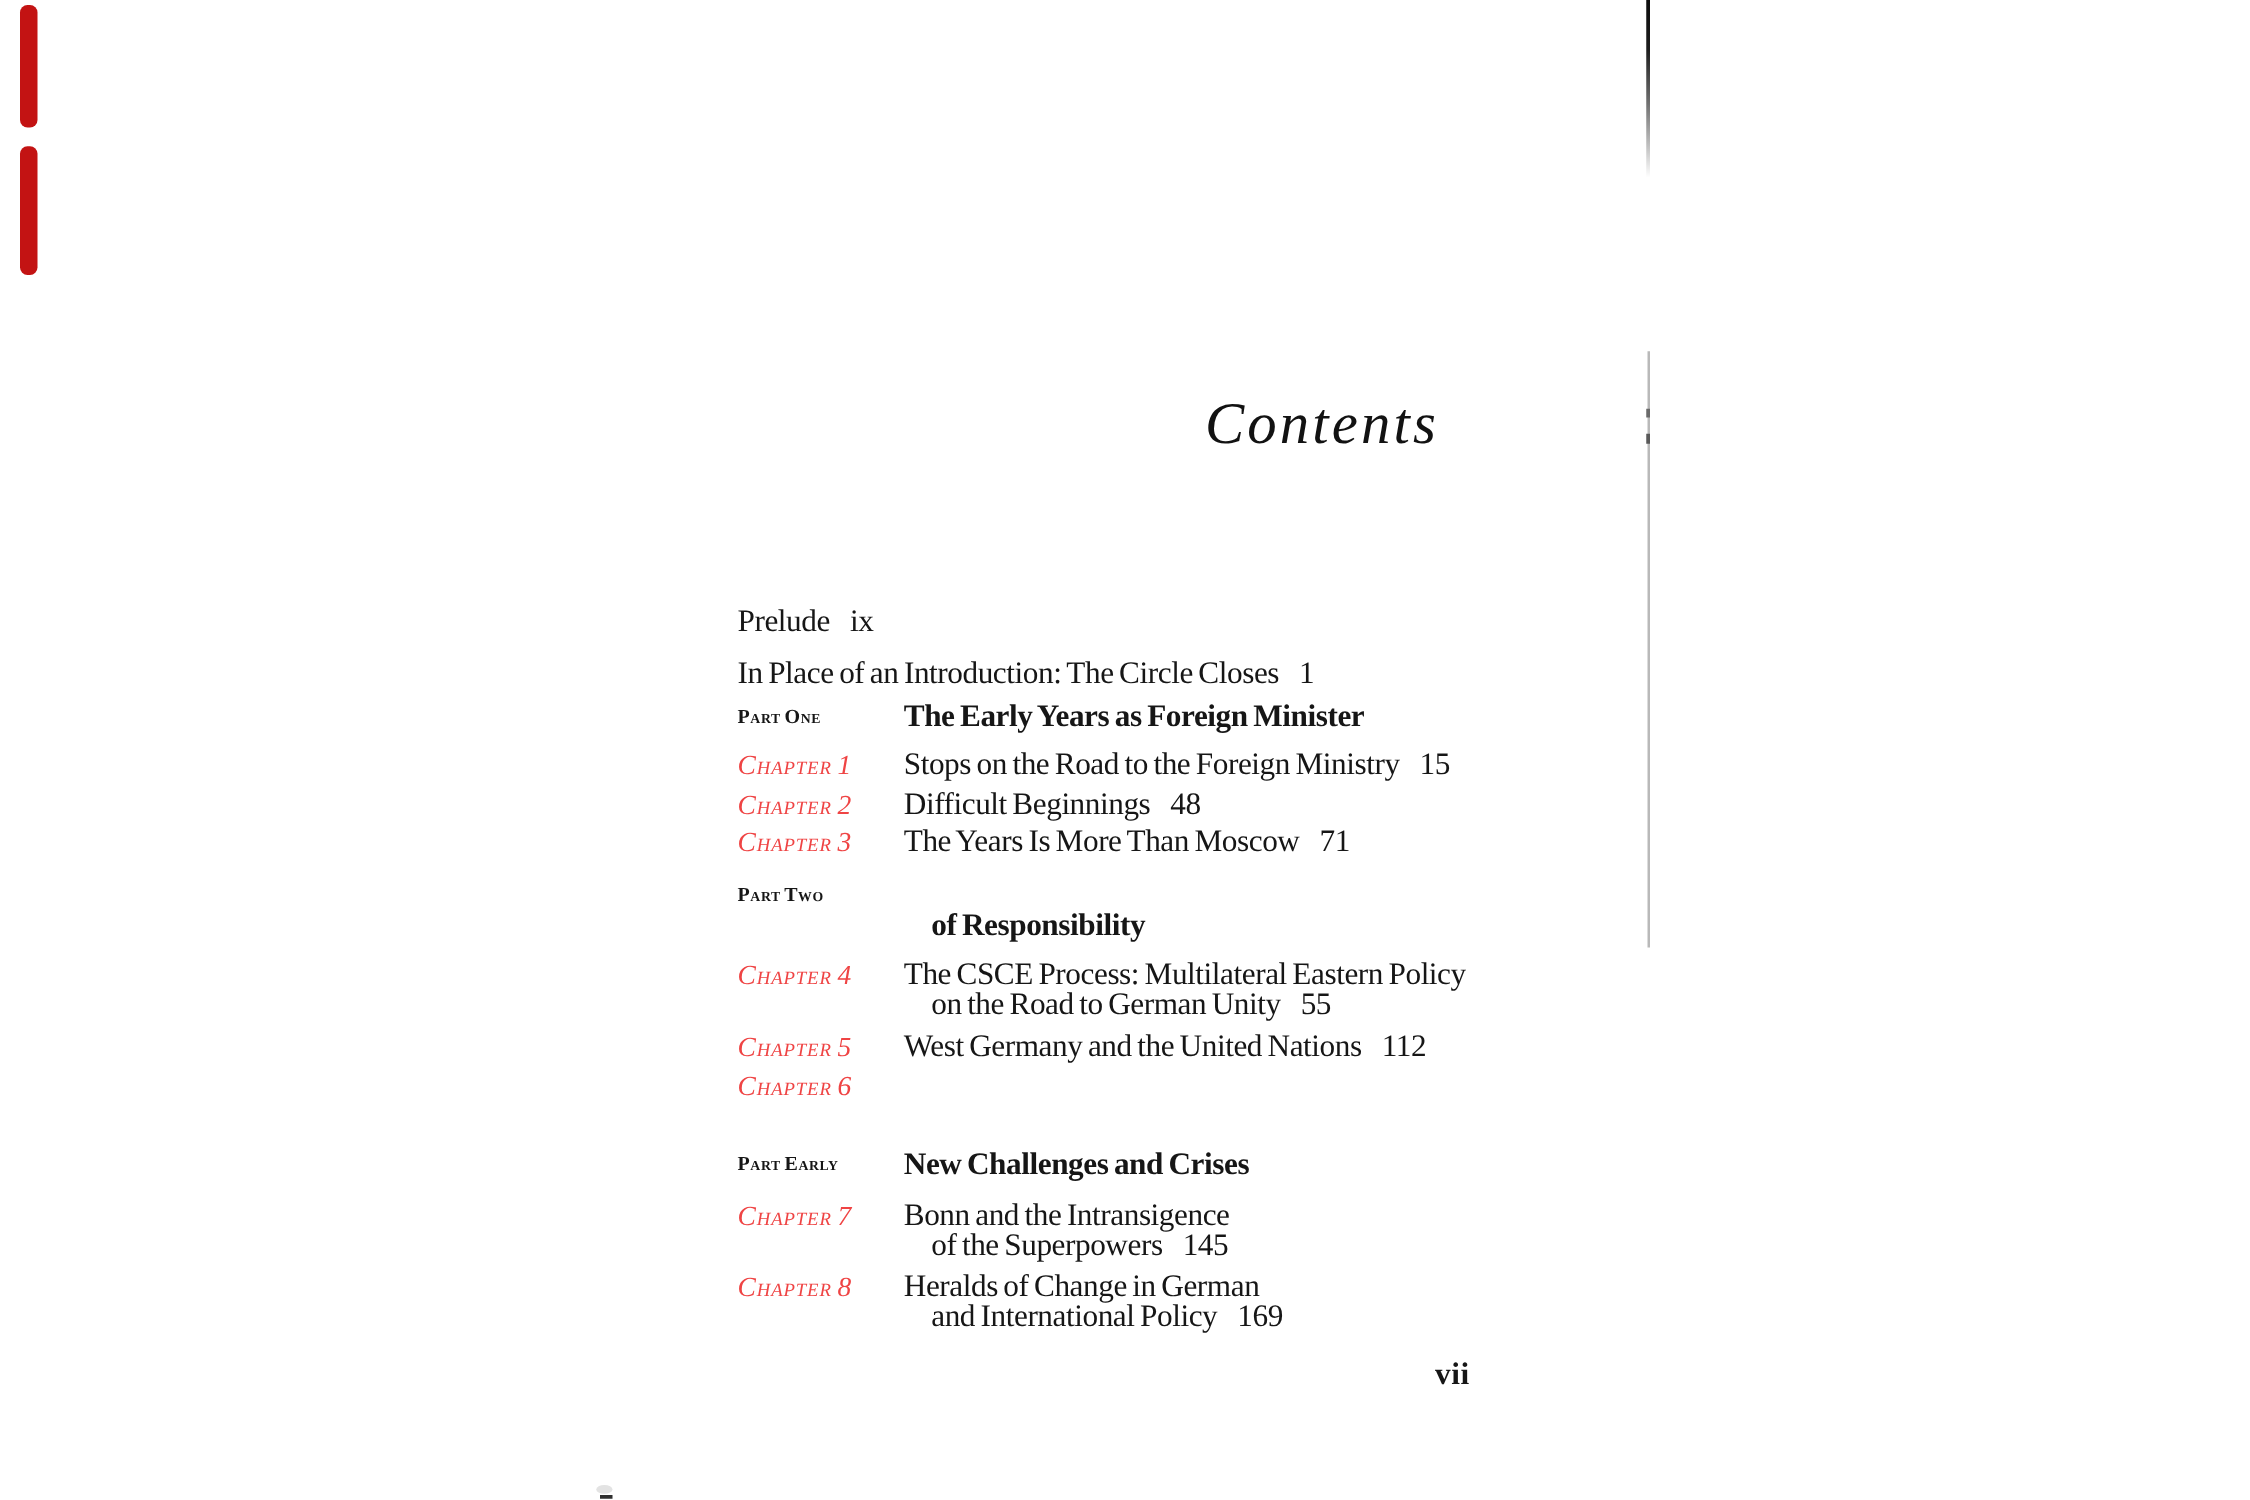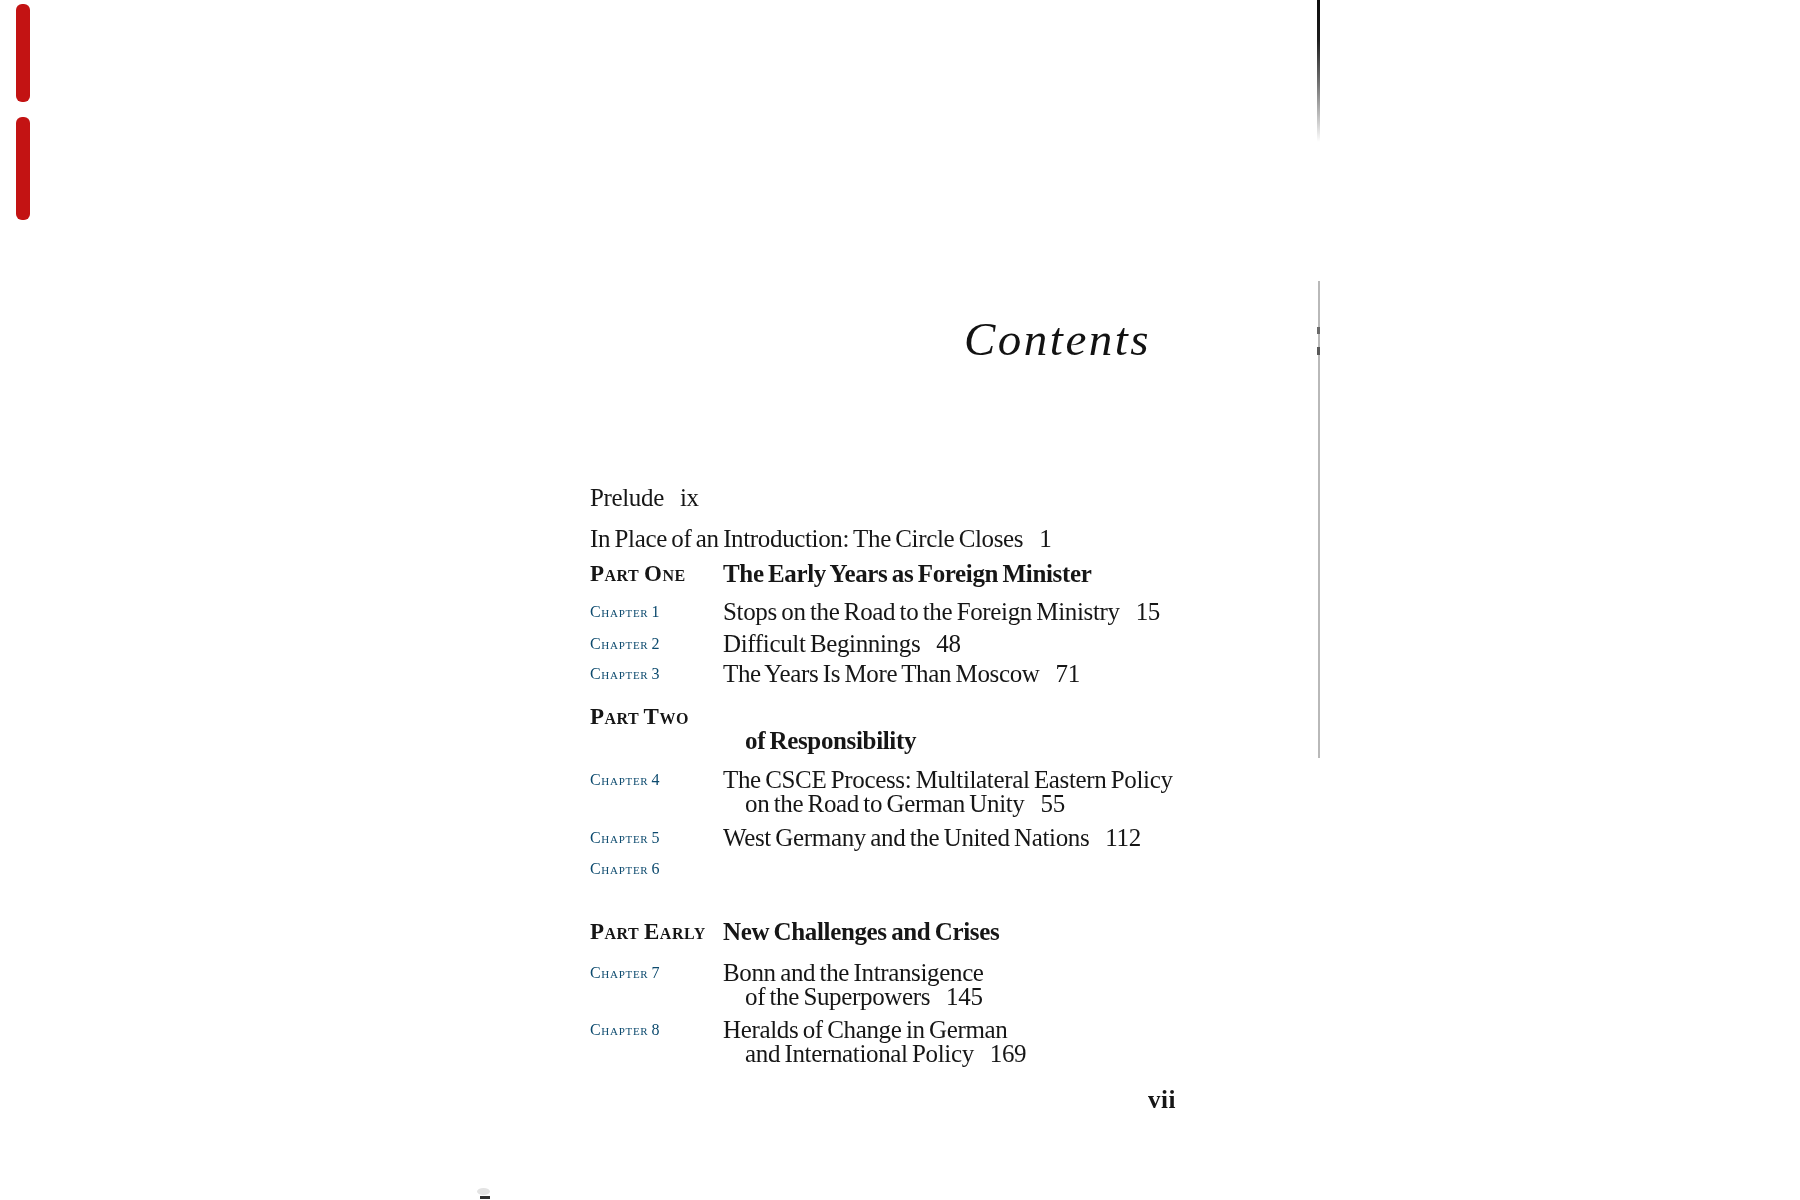--- a/index.html
+++ b/index.html
@@ -37,27 +37,28 @@
     white-space: nowrap;
   }
   .label {
     position: absolute;
     left: 0;
     top: 0;
     font-variant: small-caps;
   }
   .label.part {
     font-weight: 700;
-    font-size: 23px;
+    font-size: 16px;
     letter-spacing: 0.5px;
   }
   .label.chapter {
-    font-size: 16px;
+    font-size: 22px;
     letter-spacing: 0.7px;
-    color: #0c4a6e;
+    color: #ef4444;
+    font-style: italic;
   }
   .title { display: inline-block; margin-left: 133px; }
   .toc-row.front .title { margin-left: 0; }
   .toc-row.part .title { font-weight: 700; }
   .l2 { padding-left: 22px; }
   .pg { margin-left: 16px; }
 
   
   .folio {
     position: absolute;

